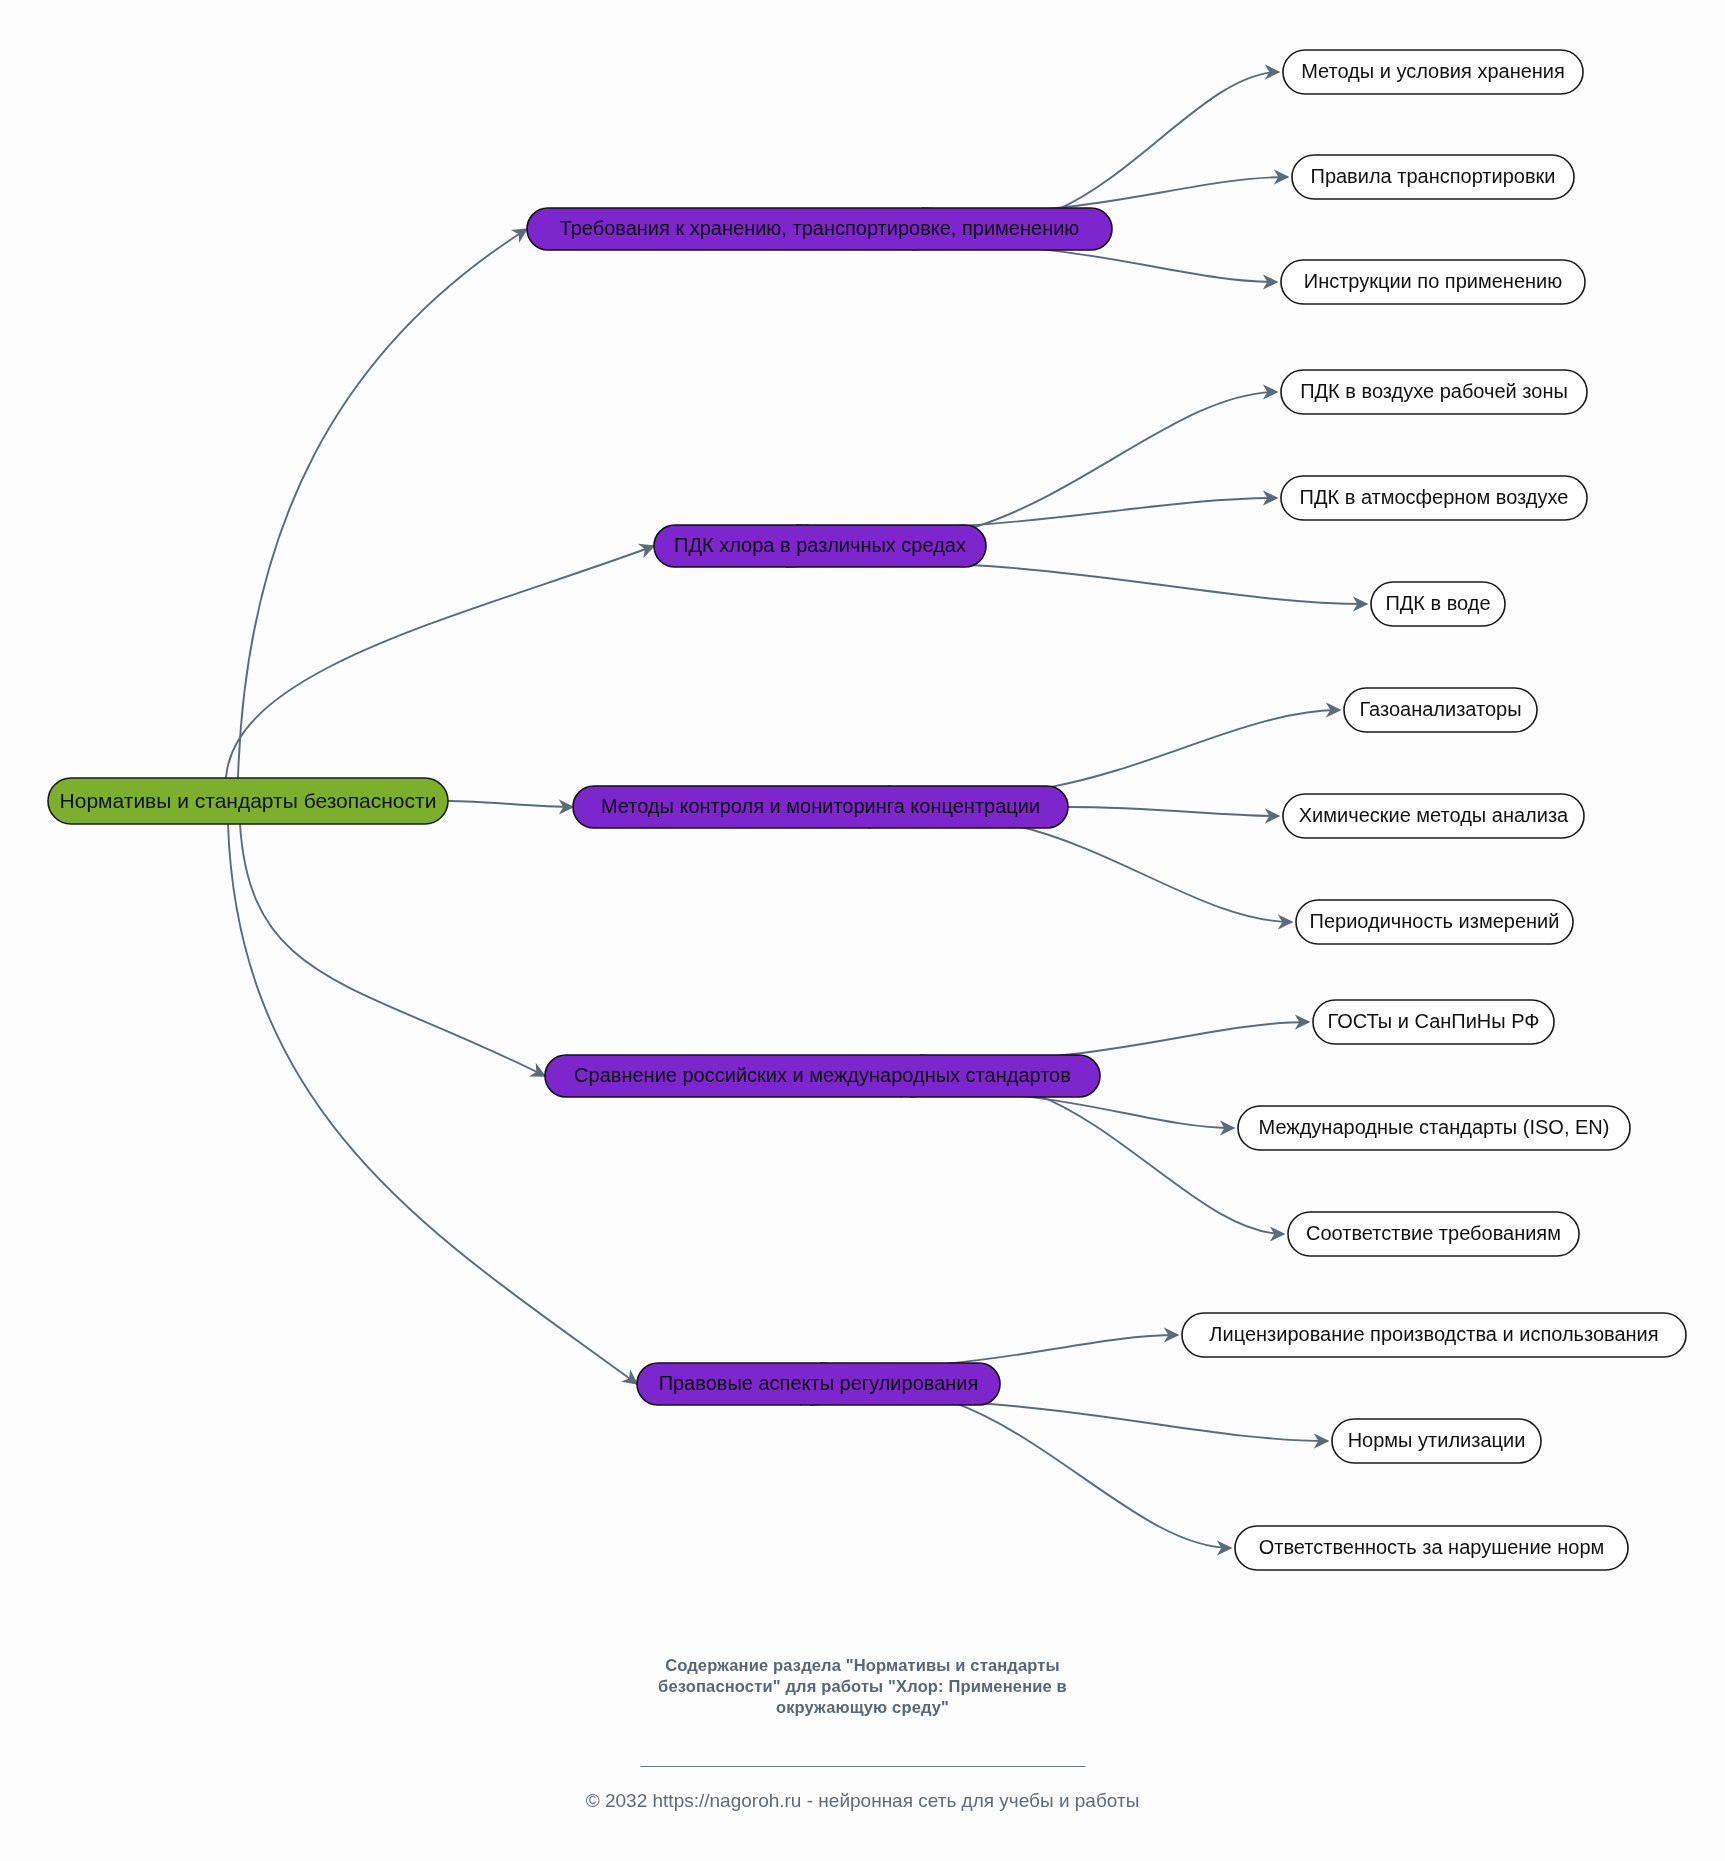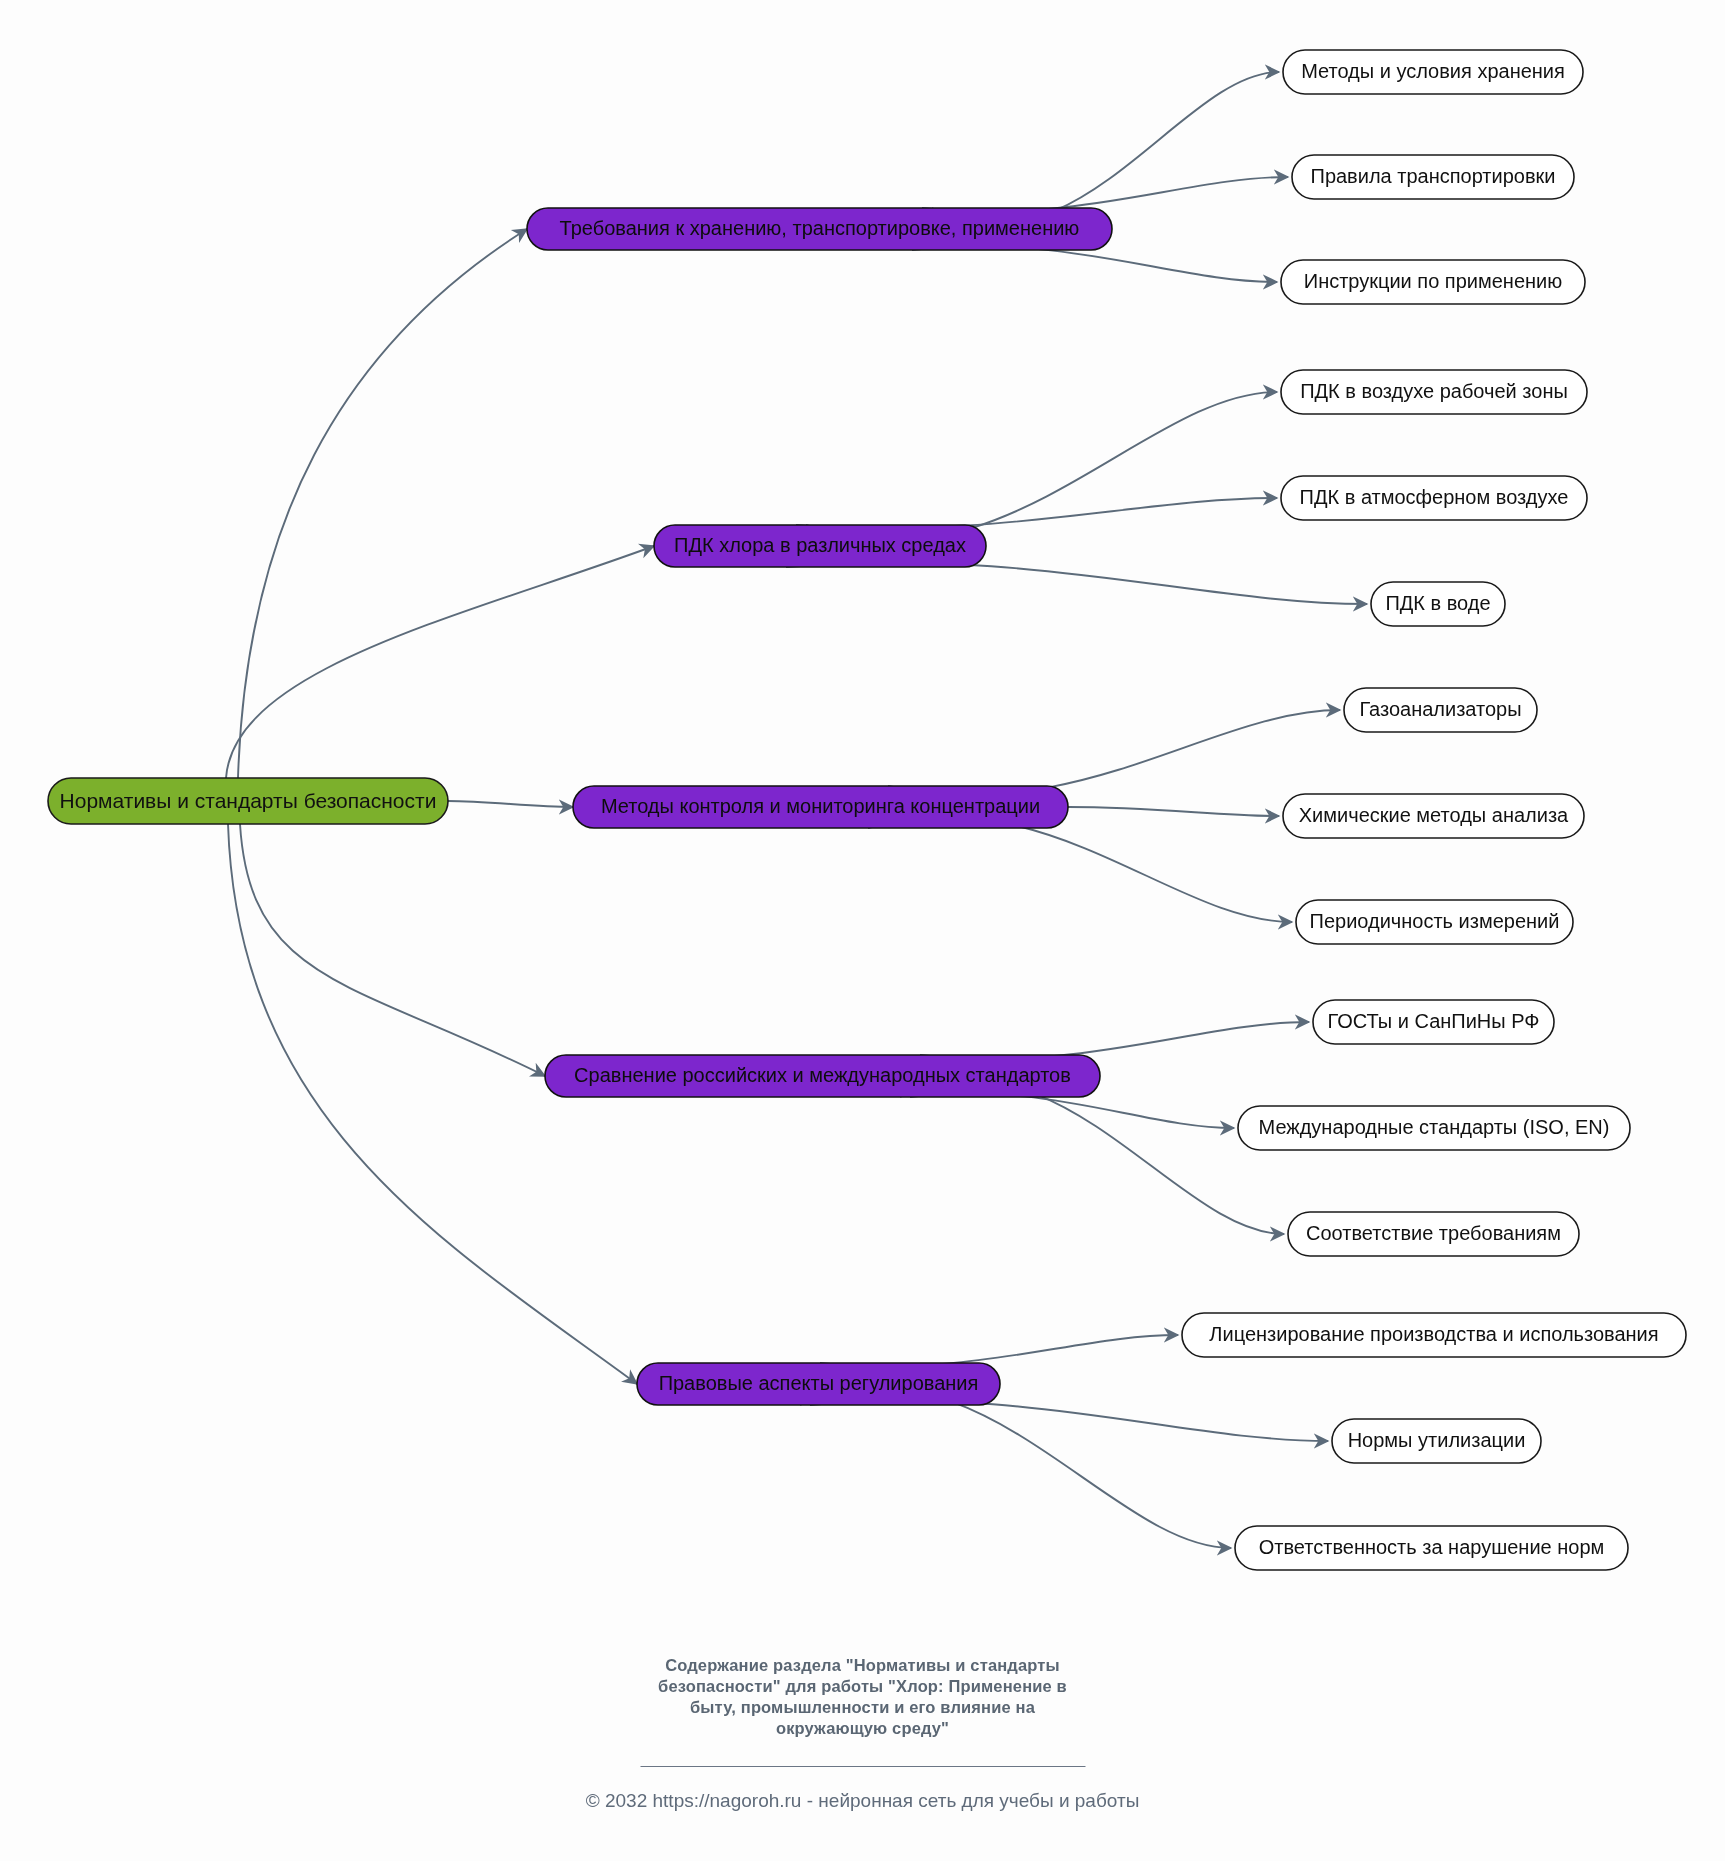--- a/index.html
+++ b/index.html
@@ -213,21 +213,20 @@
         <g>
           <rect x="48" y="778" width="400" height="46" rx="23" ry="23" class="node-rect-root"></rect>
           <text x="248" y="802" class="node-label-root" text-anchor="middle">Нормативы и стандарты безопасности</text>
         </g>
       </g>
   </svg>
 
   <div class="footer-caption">
     <span class="cap-line">Содержание раздела "Нормативы и стандарты</span>
     <span class="cap-line">безопасности" для работы "Хлор: Применение в</span>
-    <span class="cap-line">быту, промышленности и его влияние на</span>
     <span class="cap-line">окружающую среду"</span>
   </div>
 
   <div class="footer-rule"></div>
 
   <div class="footer-credit">© 2032 https://nagoroh.ru - нейронная сеть для учебы и работы</div>
 
 </div>
 
 </body></html>

